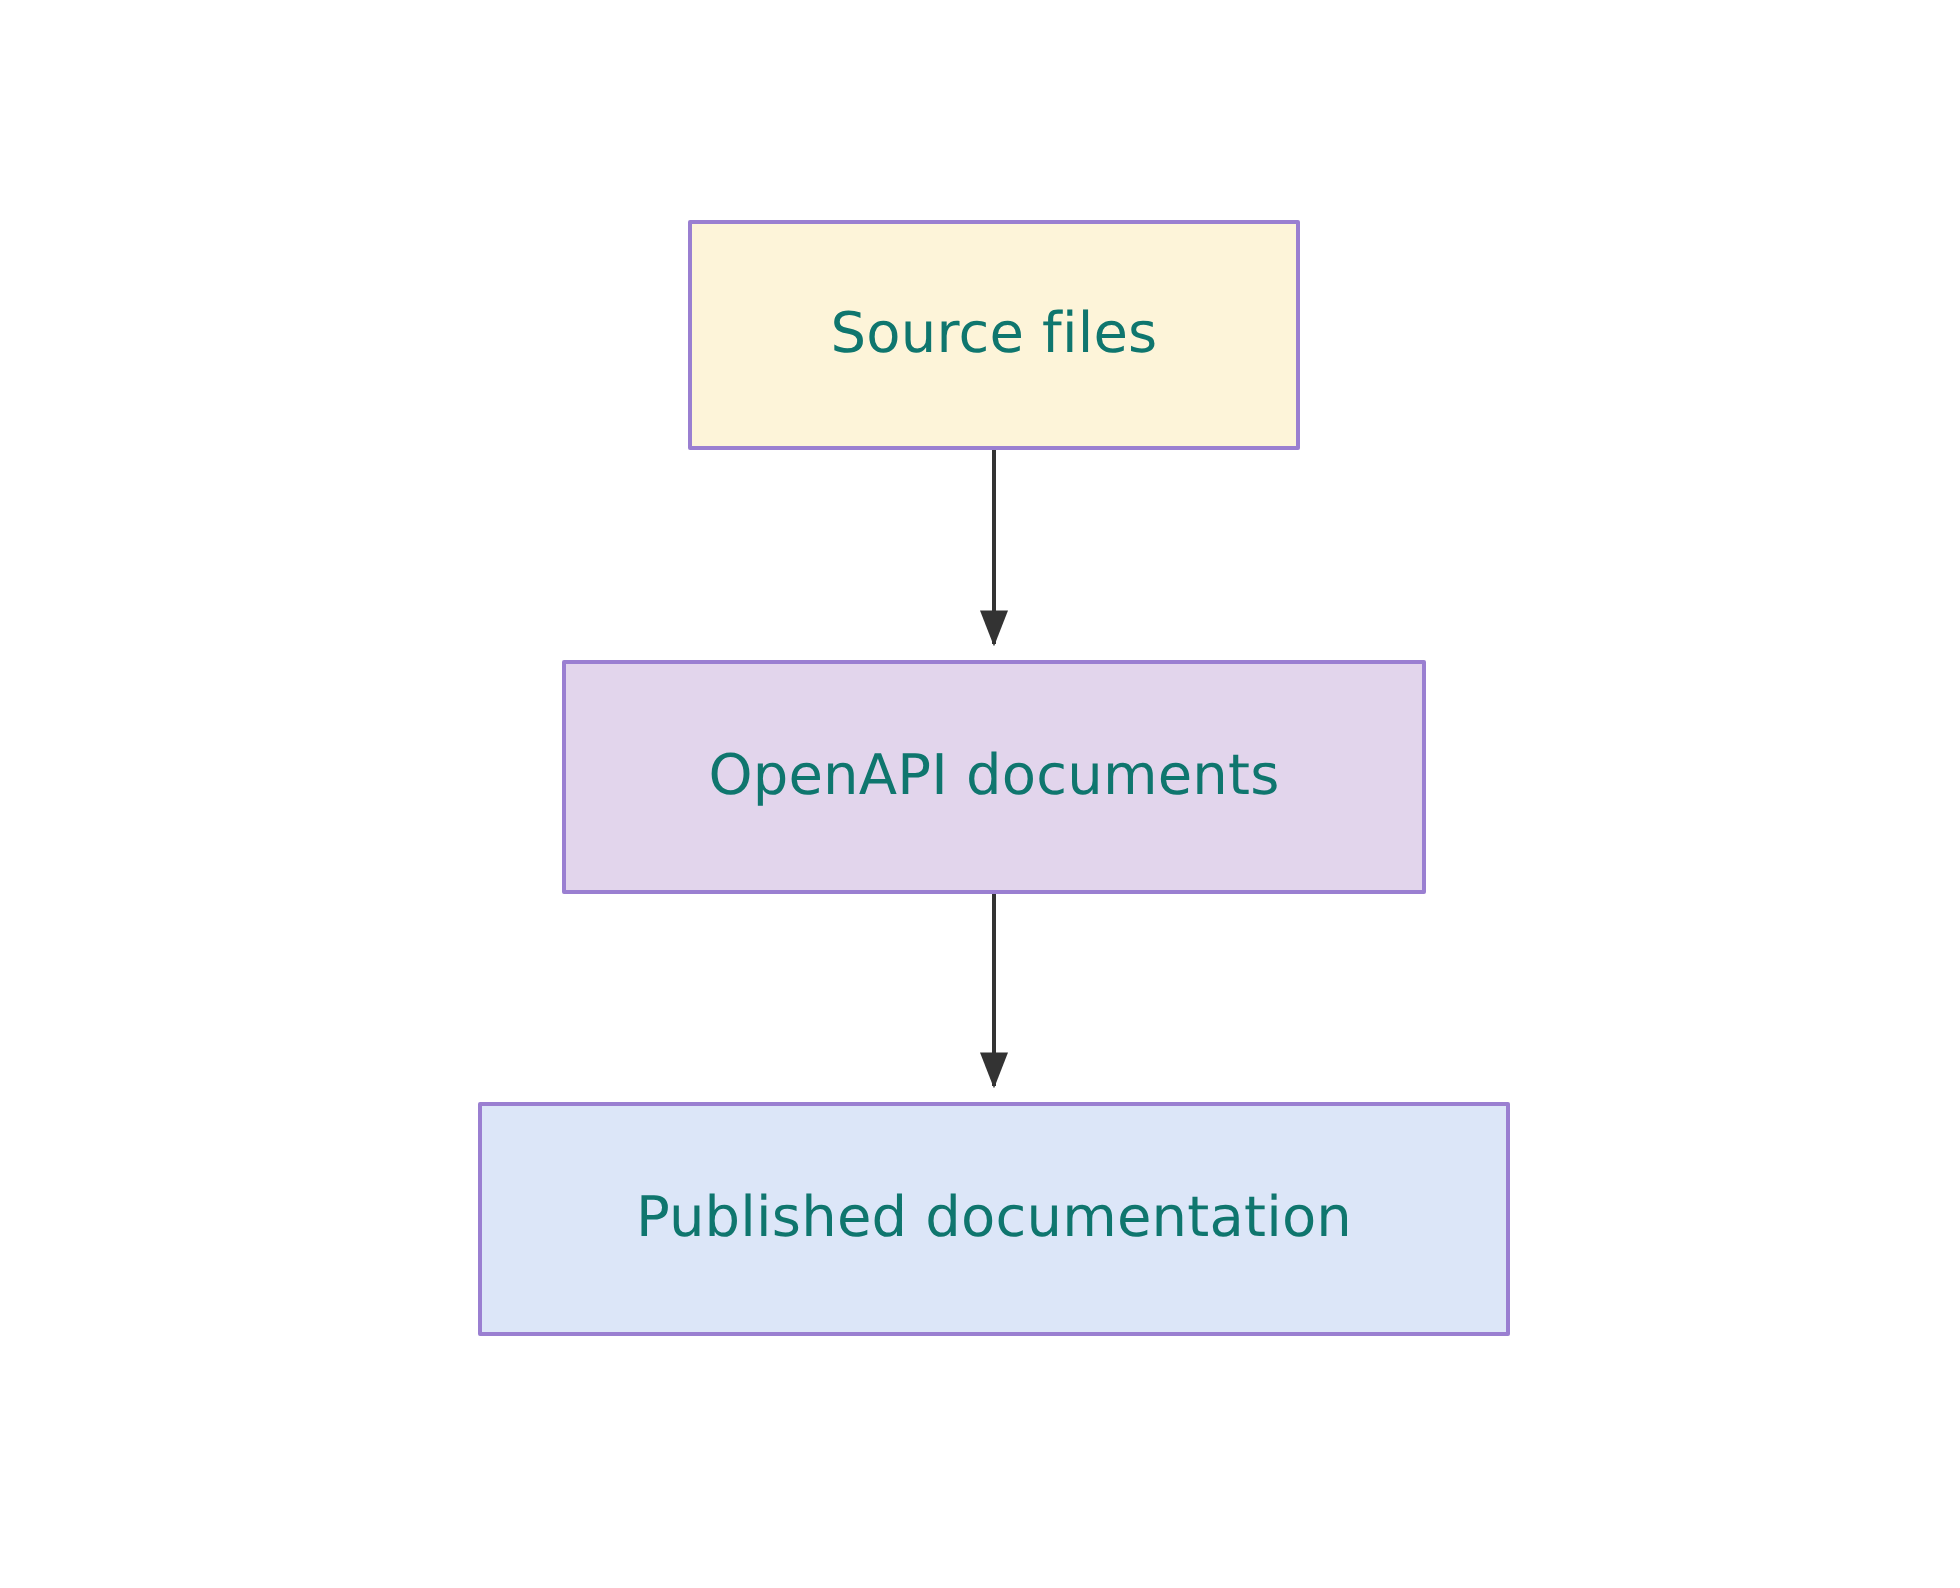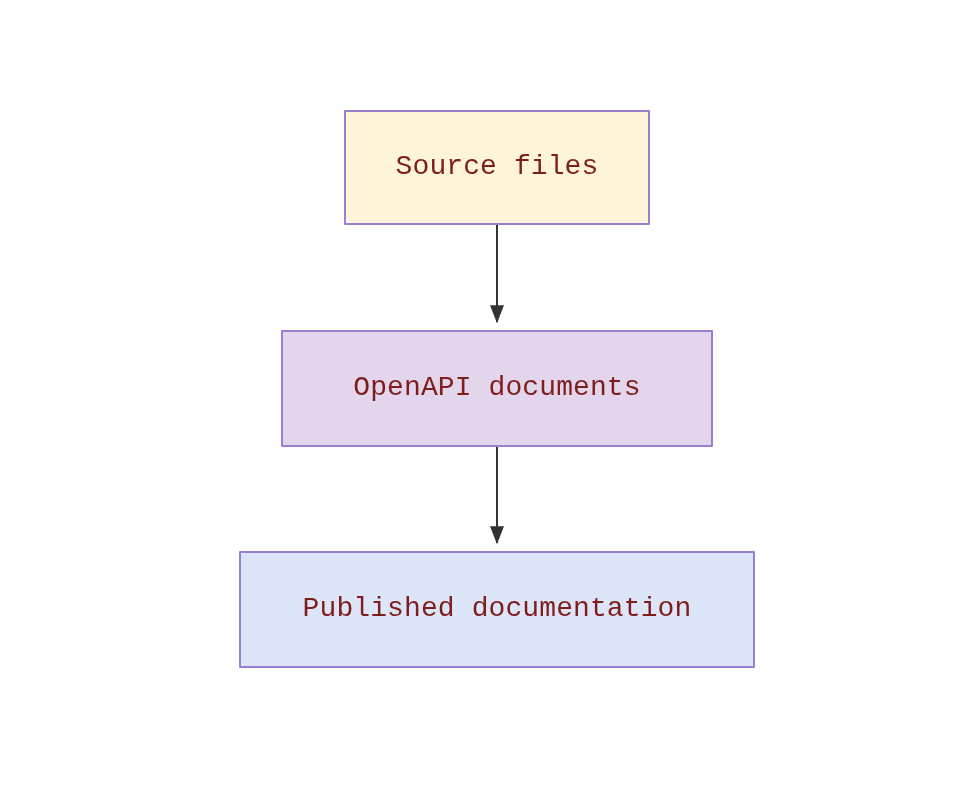--- a/index.html
+++ b/index.html
@@ -28,26 +28,25 @@
     border: 2px solid #9a7fd1;
     border-radius: 1px;
     display: flex;
     align-items: center;
     justify-content: center;
   }
 
   .node-label {
     font-size: 28px;
     line-height: 1.1;
-    color: #7f1d1d;
+    color: #0f766e;
     letter-spacing: 0.1px;
     white-space: nowrap;
     text-align: center;
     font-weight: 400;
-    font-family: Liberation Mono, monospace;
   }
 
   
   #node-source-files {
     left: 344px;
     top: 110px;
     width: 306px;
     height: 115px;
     background: #fdf4d9;
   }

